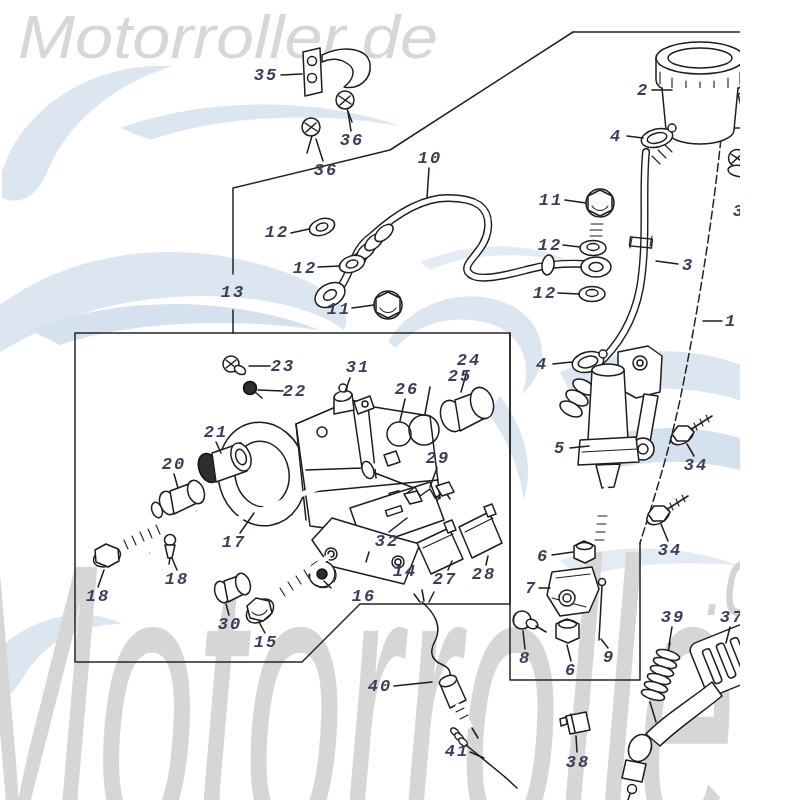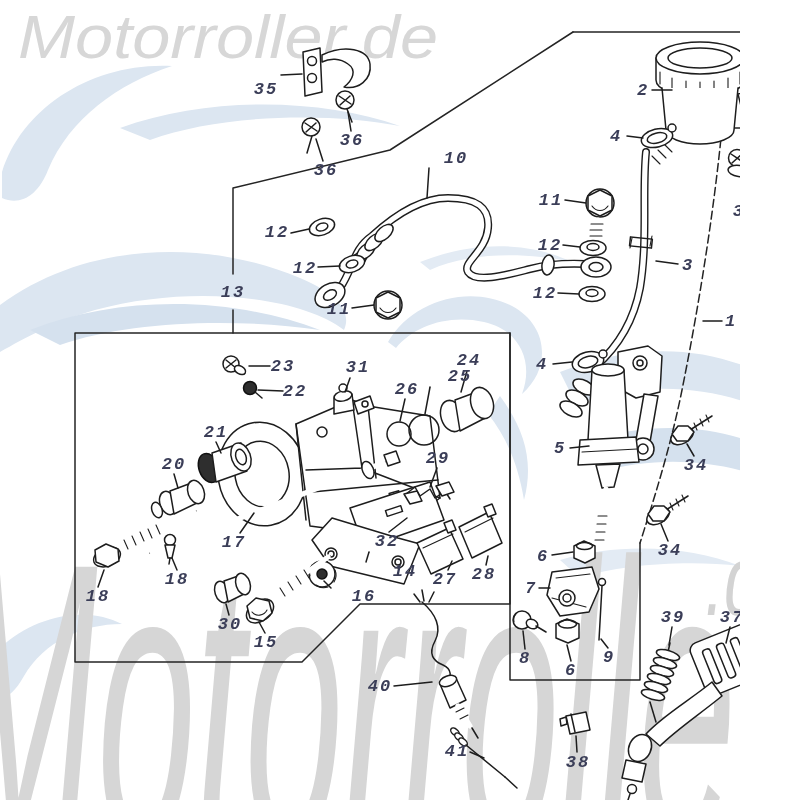--- a/index.html
+++ b/index.html
@@ -412,24 +412,24 @@
       <line x1="608" y1="648" x2="601" y2="639"></line>
       <line x1="672" y1="627" x2="669" y2="645"></line>
       <line x1="730" y1="627" x2="726" y2="643"></line>
       <line x1="394" y1="686" x2="432" y2="682"></line>
       <line x1="470" y1="752" x2="484" y2="758"></line>
       <line x1="577" y1="752" x2="576" y2="736"></line>
     </g>
   </svg>
 
   <div id="labels">
-      <div class="plabel" style="left: 266px; top: 75px; margin-top: 14px;">35</div>
+      <div class="plabel" style="left: 266px; top: 75px;">35</div>
       <div class="plabel" style="left: 352px; top: 140px;">36</div>
       <div class="plabel" style="left: 326px; top: 170px;">36</div>
-      <div class="plabel" style="left: 430px; top: 158px; margin-left: 26px;">10</div>
+      <div class="plabel" style="left: 430px; top: 158px;">10</div>
       <div class="plabel" style="left: 643px; top: 90px;">2</div>
       <div class="plabel" style="left: 616px; top: 136px;">4</div>
       <div class="plabel" style="left: 551px; top: 200px;">11</div>
       <div class="plabel" style="left: 550px; top: 245px;">12</div>
       <div class="plabel" style="left: 745px; top: 211px;">33</div>
       <div class="plabel" style="left: 688px; top: 265px;">3</div>
       <div class="plabel" style="left: 545px; top: 293px;">12</div>
       <div class="plabel" style="left: 233px; top: 292px;">13</div>
       <div class="plabel" style="left: 277px; top: 232px;">12</div>
       <div class="plabel" style="left: 305px; top: 268px;">12</div>

